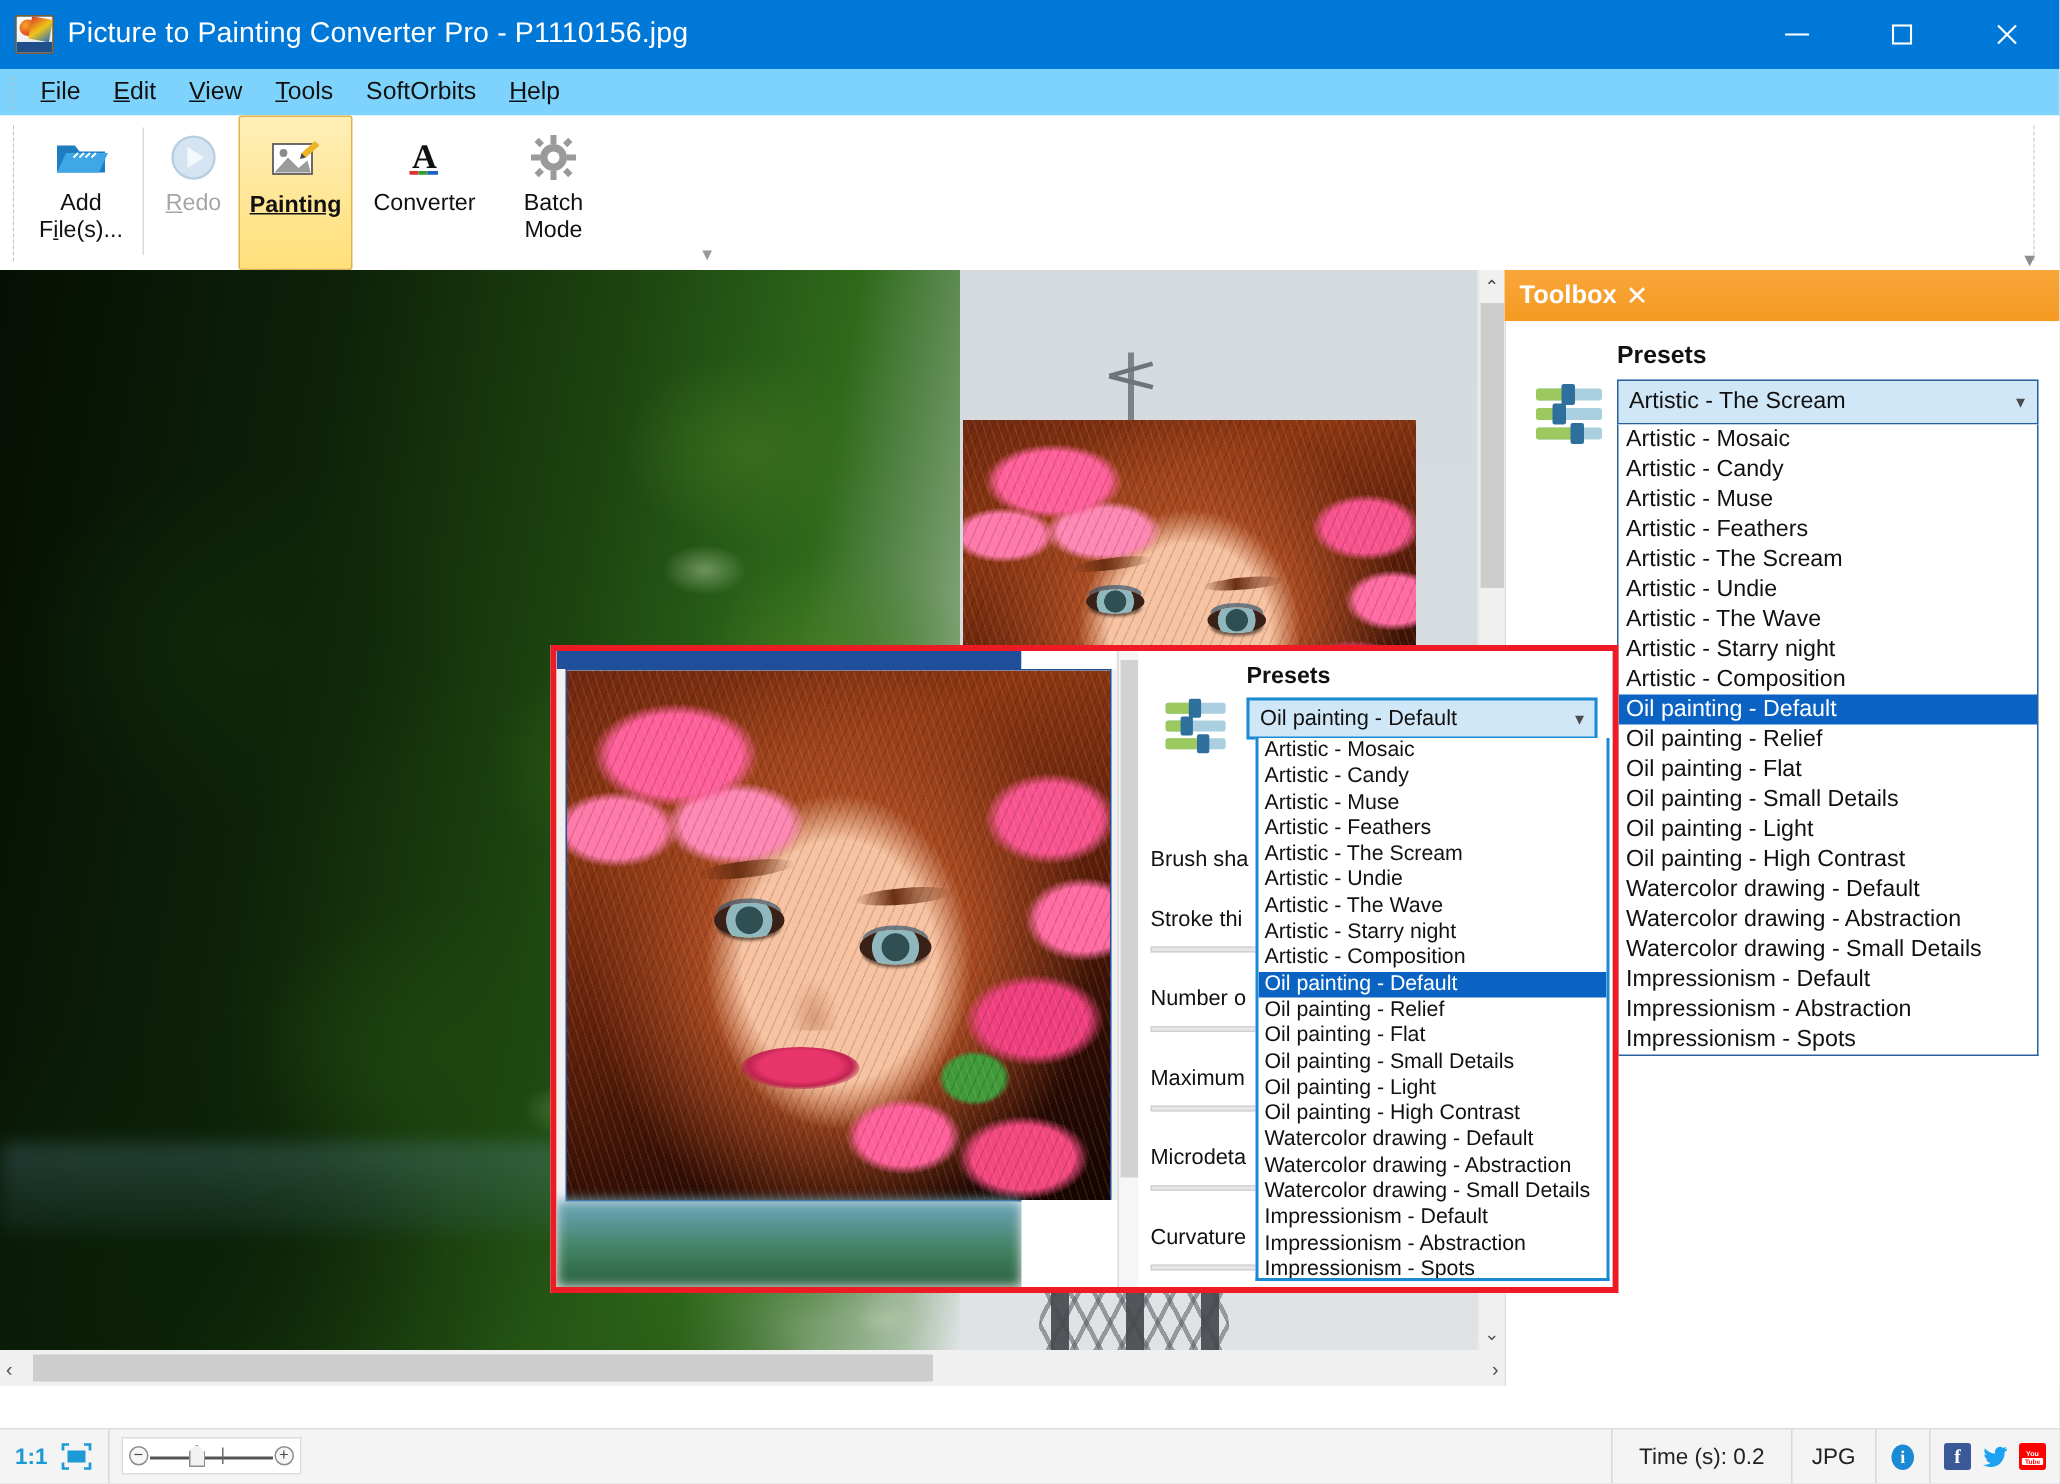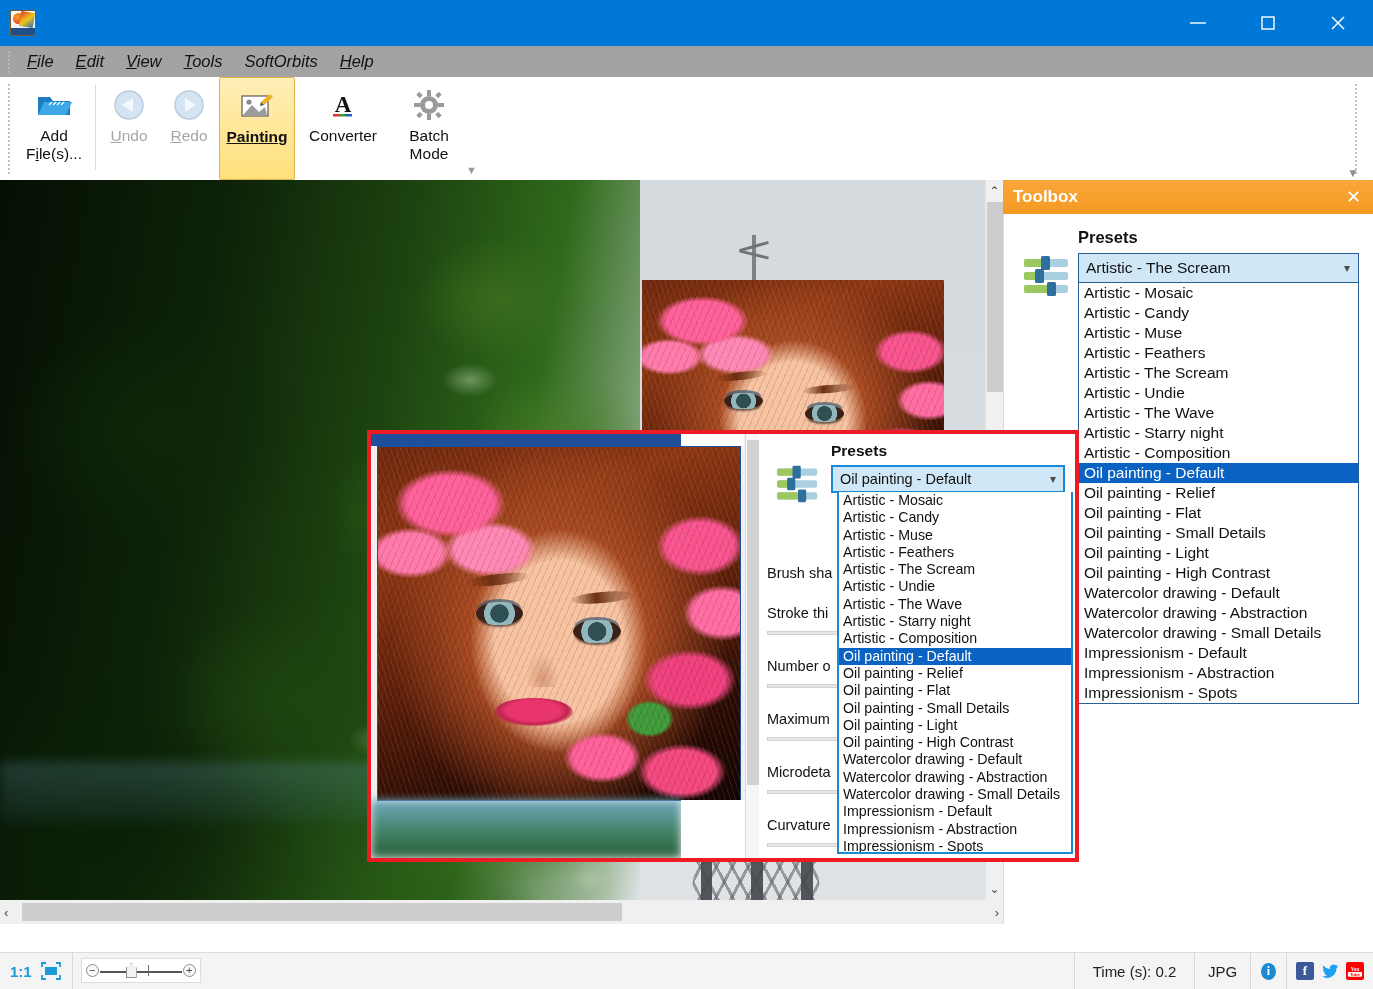--- a/index.html
+++ b/index.html
@@ -58,26 +58,25 @@
   .wc {
     width: 70px; height: 46px;
     display: flex; align-items: center; justify-content: center;
     color: #ffffff;
   }
   .wc svg { display: block; }
 
   
   .menubar {
     height: 31px;
-    background: #a3a3a3;
+    background: #7dd3fc;
     display: flex;
     align-items: center;
     padding-left: 8px;
     border-bottom: 0;
-    font-style: italic;
   }
   .menubar::before {
     content: "";
     width: 2px; height: 24px;
     background-image: radial-gradient(#b9b9b9 40%, transparent 42%);
     background-size: 2px 4px;
     margin-right: 6px;
   }
   .menuitem {
     font-size: 16.5px;
@@ -301,22 +300,20 @@
     width: 370px;
     background: #ffffff;
     position: relative;
     display: flex; flex-direction: column;
   }
   .toolbox-header {
     height: 34px;
     background: linear-gradient(180deg,#f9a63a 0%, #f49a22 100%);
     display: flex; align-items: center;
     padding: 0 6px 0 10px;
-    justify-content: space-between;
-    gap: 25px;
   }
   .toolbox-header .ttl {
     color: #ffffff; font-size: 17px; font-weight: bold;
   }
   .toolbox-header .x { color: #ffffff; font-size: 18px; padding: 0 6px; }
   .toolbox-body {
     flex: 1;
     padding: 14px 14px 0 12px;
     position: relative;
     border-left: 1px solid #dcdcdc;
@@ -494,20 +491,21 @@
     font-family: "Liberation Serif", serif;
   }
 </style>
 </head>
 <body>
 
 <div class="titlebar">
   <div class="title-icon">
       <div class="base"></div>
     </div>
+  <div class="title-text">Picture to Painting Converter Pro - P1110156.jpg</div>
   <div class="wincontrols">
     <div class="wc">
       <svg width="24" height="12" viewBox="0 0 24 12">
           <line x1="4" y1="6" x2="20" y2="6" stroke="#fff" stroke-width="1.4"></line>
         </svg>
     </div>
     <div class="wc">
       <svg width="20" height="20" viewBox="0 0 20 20">
           <rect x="4" y="4" width="12" height="12" fill="none" stroke="#fff" stroke-width="1.4"></rect>
         </svg>
@@ -548,30 +546,20 @@
     </div>
     <div class="lbl">
       <span>Add</span><br>
       <span>F<u>i</u>le(s)...</span>
     </div>
   </div>
 
 
   <div class="tbsep"></div>
 
-  <div class="tbbtn disabled">
-    <div class="ico">
-      <svg width="34" height="34" viewBox="0 0 34 34">
-        <circle cx="17" cy="17" r="14" fill="#d5e4f2"></circle>
-        <circle cx="17" cy="17" r="14" fill="none" stroke="#b9cde0" stroke-width="1.5"></circle>
-        <path d="M21 10 L10 17 L21 24 Z" fill="#f3f8fc"></path>
-      </svg>
-    </div>
-    <div class="lbl"><u>U</u>ndo</div>
-  </div>
 
   <div class="tbbtn disabled">
     <div class="ico">
       <svg width="34" height="34" viewBox="0 0 34 34">
         <circle cx="17" cy="17" r="14" fill="#d5e4f2"></circle>
         <circle cx="17" cy="17" r="14" fill="none" stroke="#b9cde0" stroke-width="1.5"></circle>
         <path d="M13 10 L24 17 L13 24 Z" fill="#f3f8fc"></path>
       </svg>
     </div>
     <div class="lbl"><u>R</u>edo</div>

